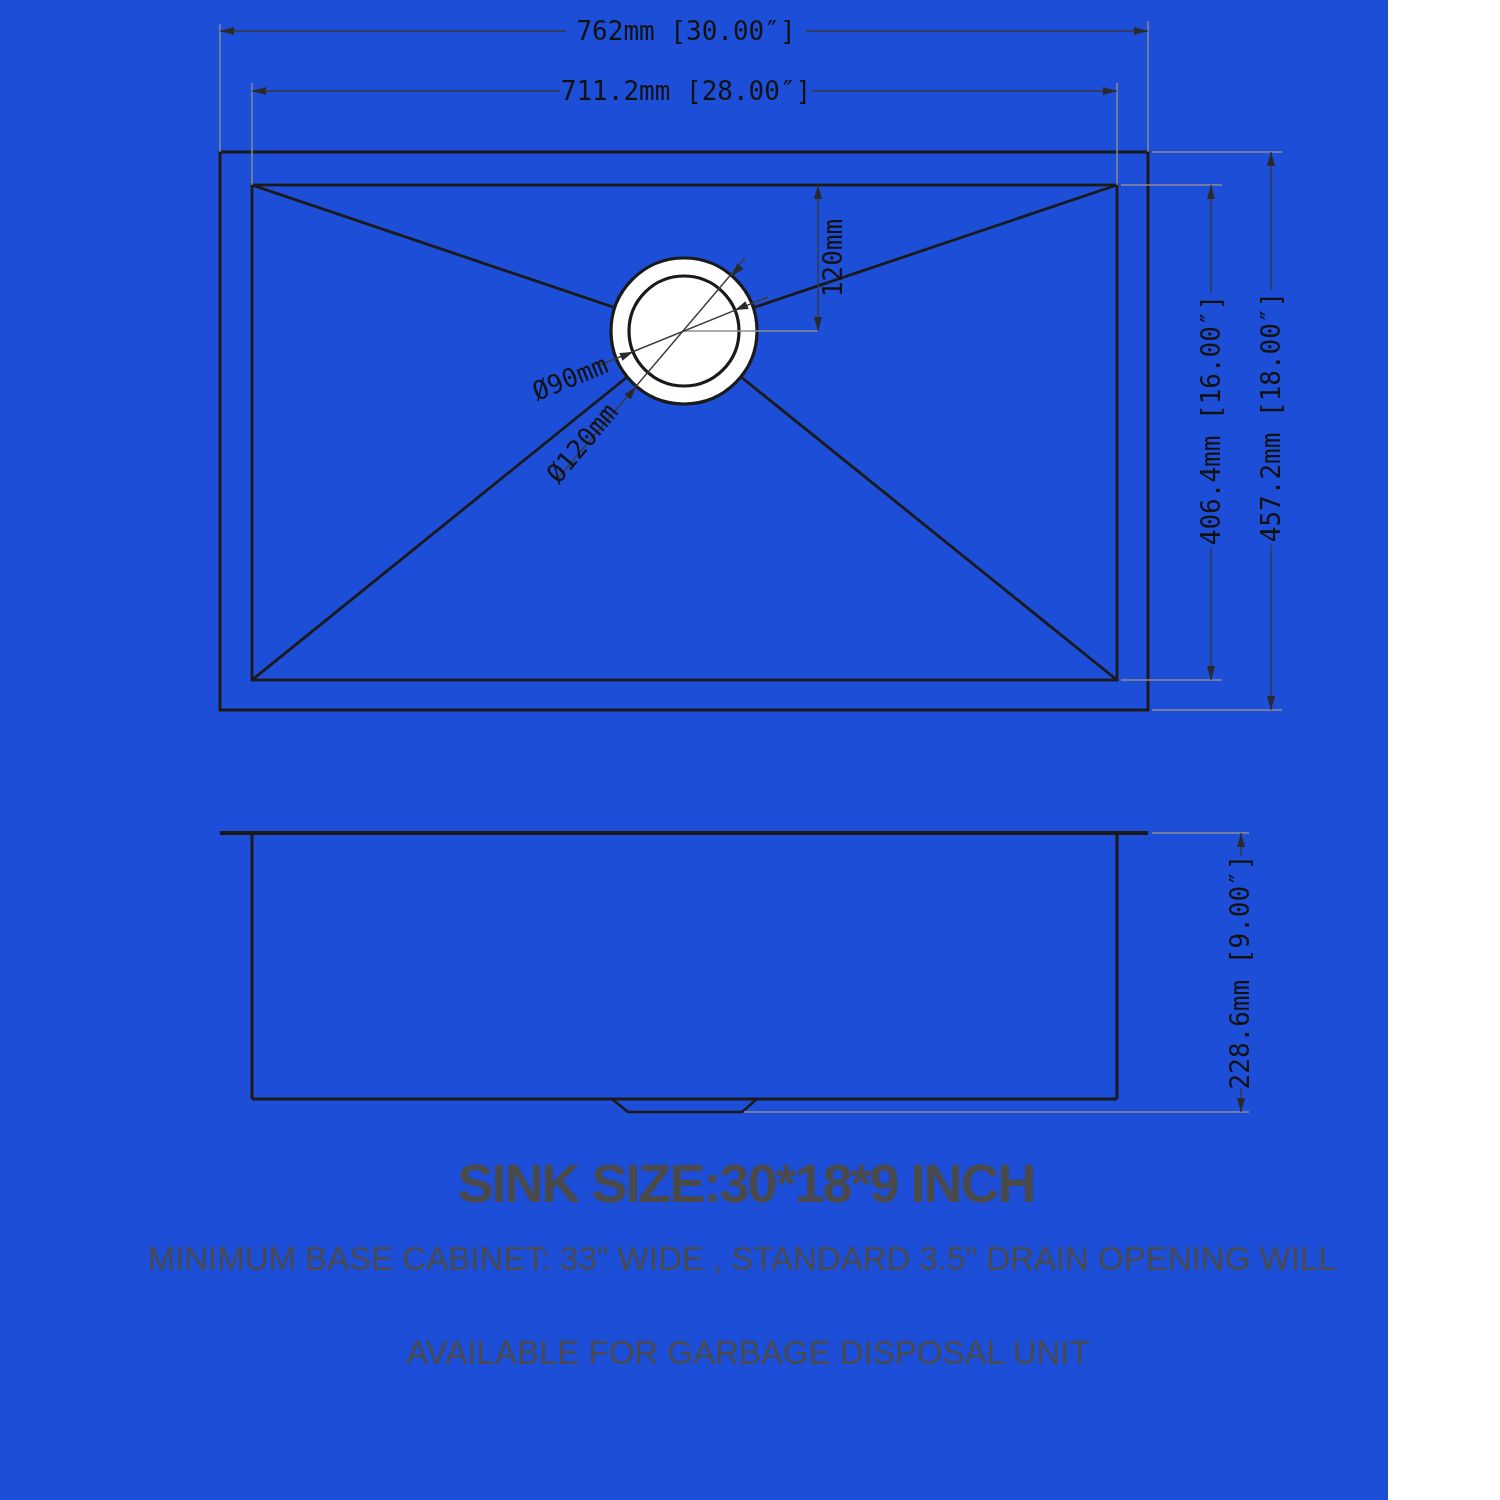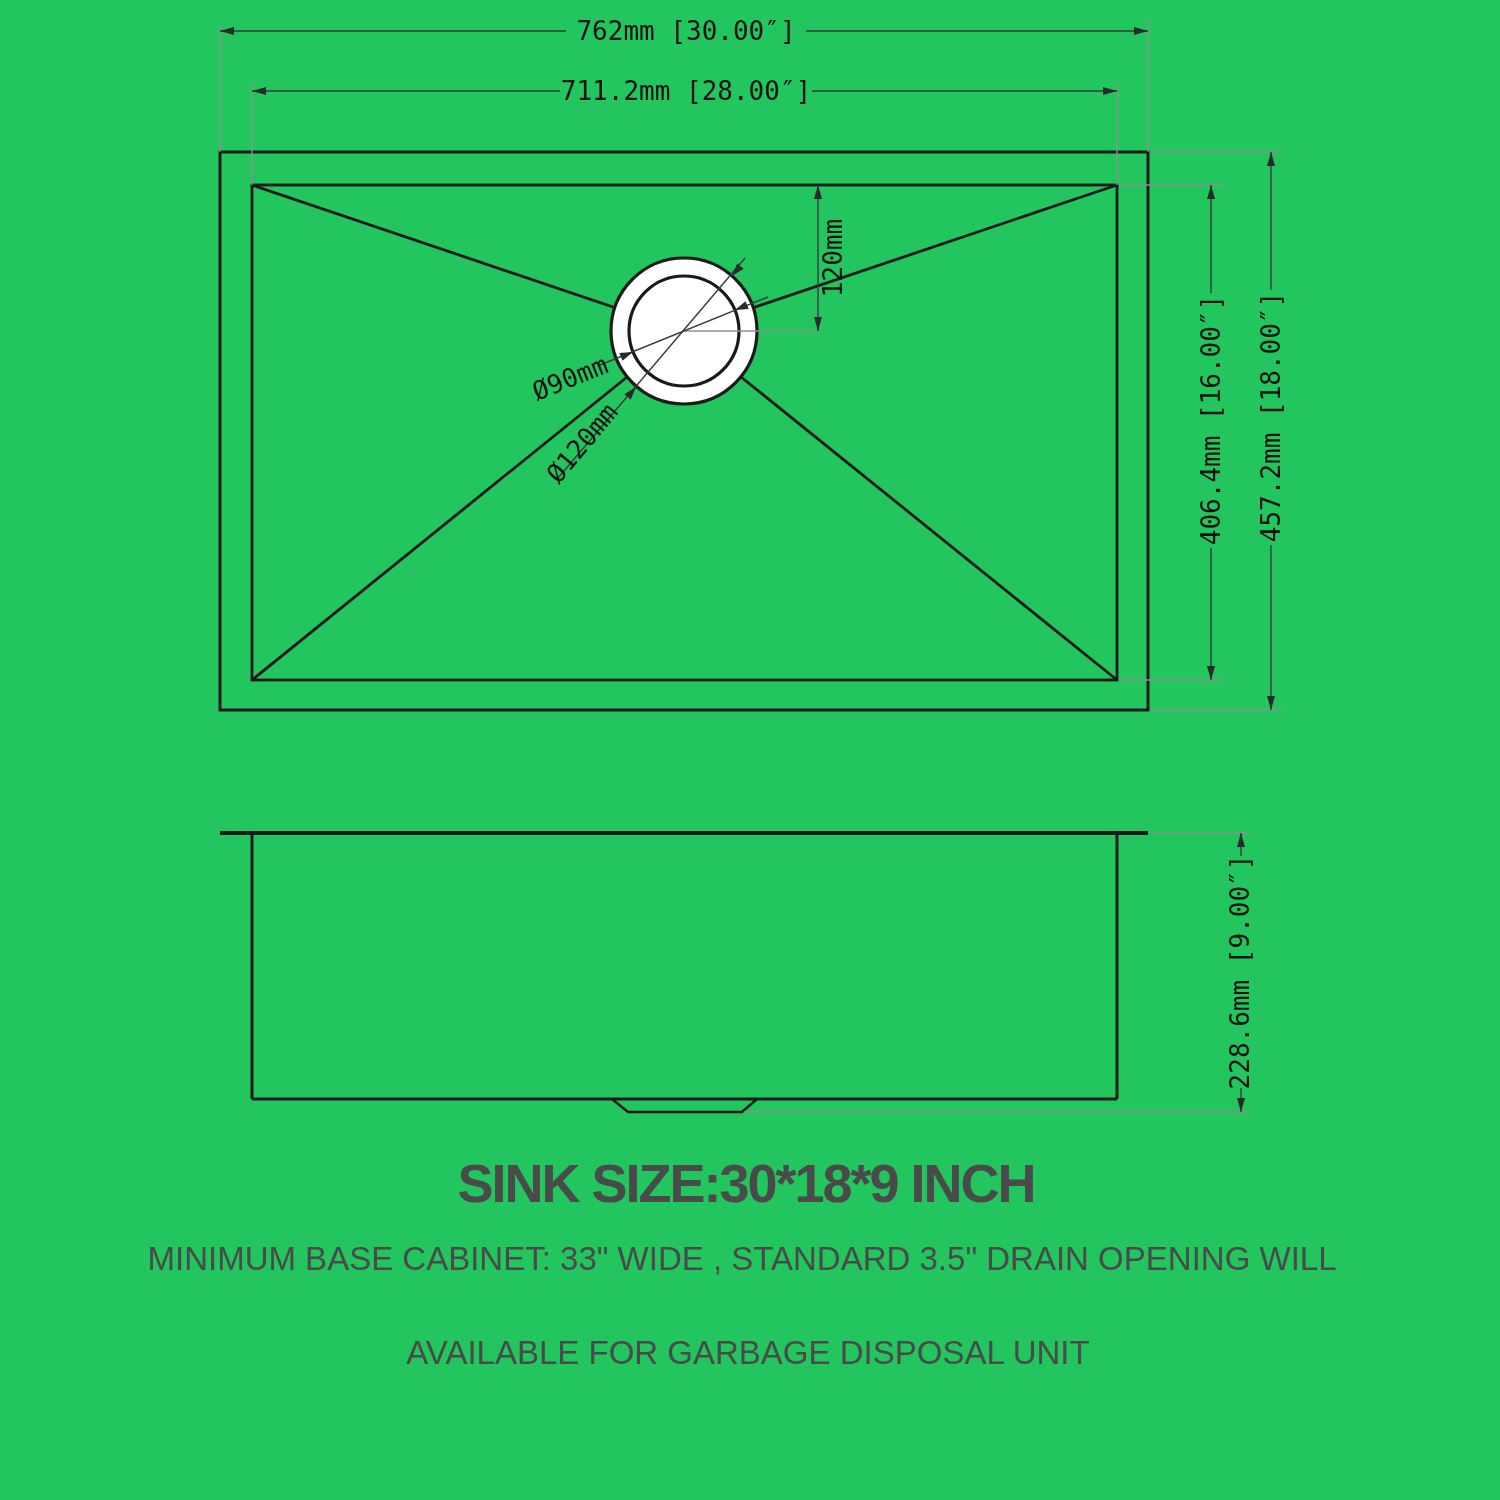--- a/index.html
+++ b/index.html
@@ -1,16 +1,16 @@
 <!DOCTYPE html>
 <html><head>
 <meta charset="utf-8">
 <style>
   html,body{margin:0;padding:0;background:#ffffff;}
-  .stage{width:1500px;height:1500px;position:relative;background:#22c55e;overflow:hidden;}
+  .stage{width:1388px;height:1500px;position:relative;background:#1d4ed8;overflow:hidden;}
   svg{display:block;}
   .outline{stroke:#1a1a1a;fill:none;}
   .outline-fill{stroke:#1a1a1a;fill:#ffffff;}
   .dim{stroke:#3a3a3a;stroke-width:1.4;fill:none;}
   .ext{stroke:#8f8f8f;stroke-width:1.4;fill:none;}
   .arrow{fill:#2a2a2a;stroke:none;}
   .dimtext{font-family:"DejaVu Sans Mono", monospace;font-size:26px;fill:#111111;}
   .notetitle{font-family:"Liberation Sans", sans-serif;font-weight:bold;font-size:54px;letter-spacing:-2px;fill:#4a4a4a;}
   .notetext{font-family:"Liberation Sans", sans-serif;font-size:33px;fill:#4a4a4a;}
   text{white-space:pre;}

